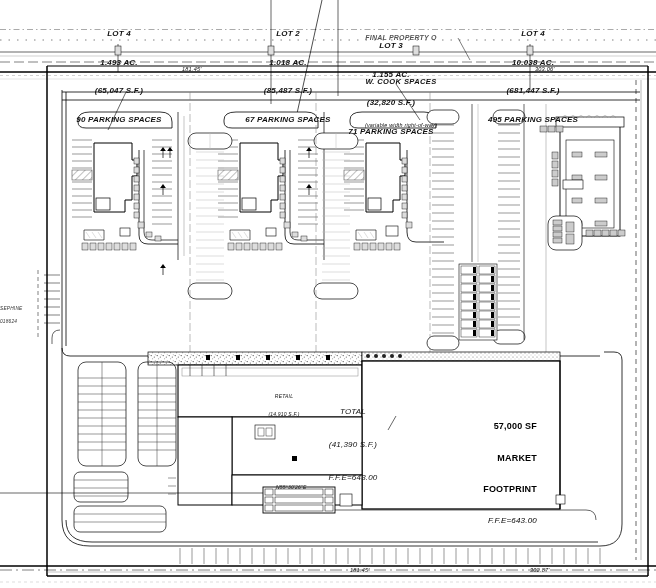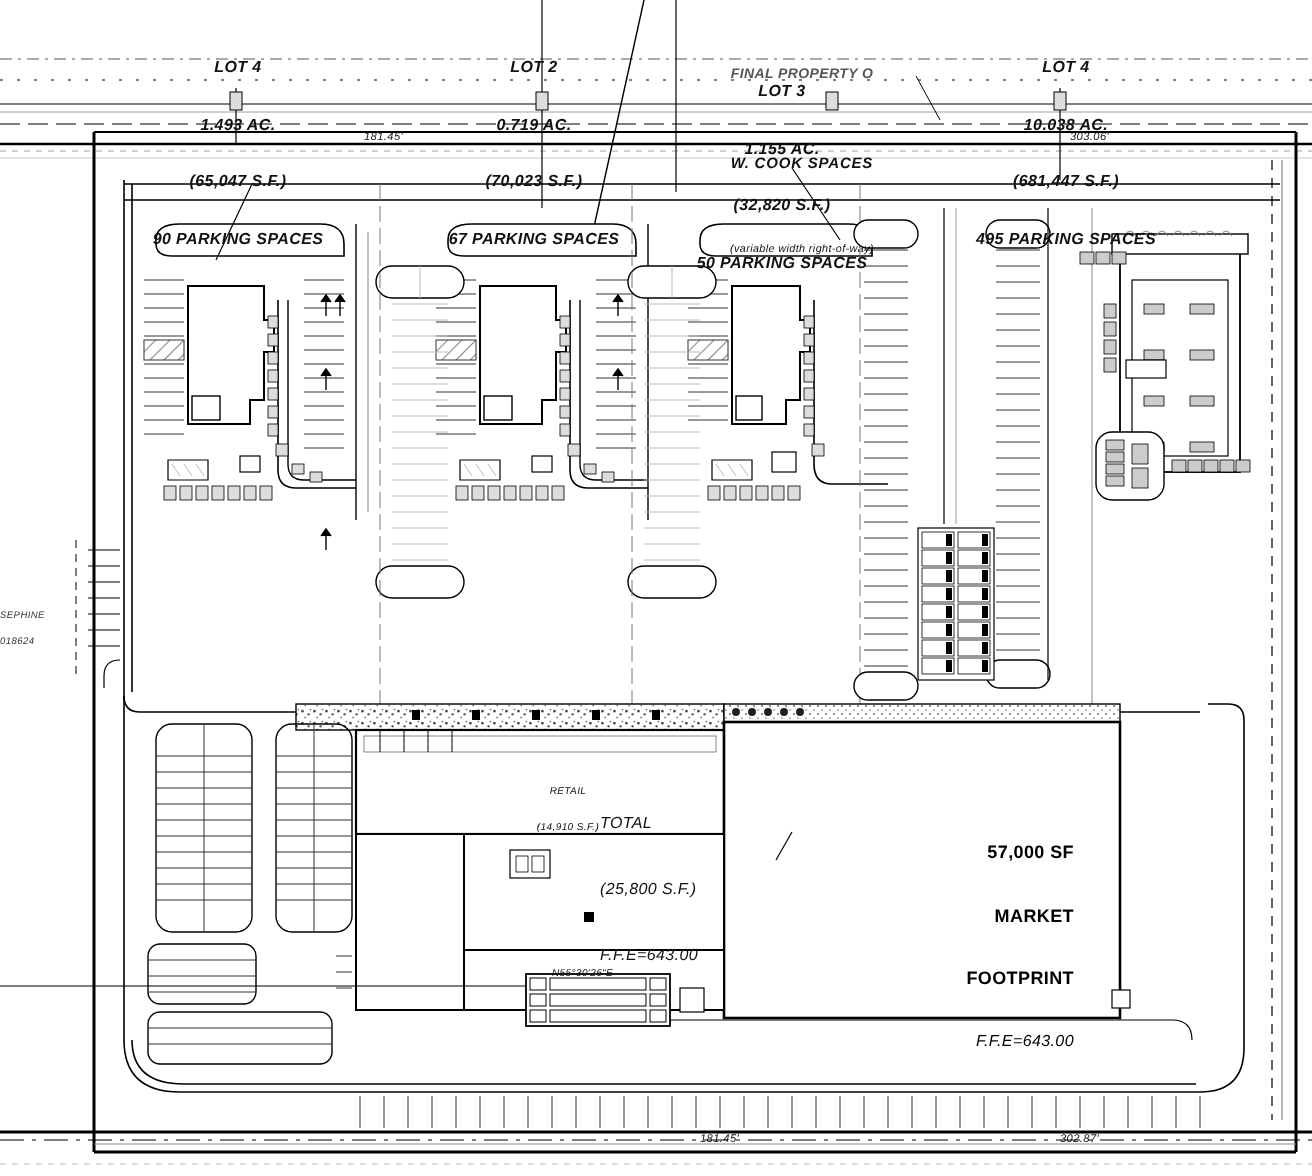--- a/index.html
+++ b/index.html
@@ -10,21 +10,21 @@
   .lot-block{text-align:center;font-size:8px;line-height:9.5px;font-style:italic;}
   .lot-block b{font-weight:700;display:block;}
   .street{text-align:center;}
   .street .s1{font-size:7.5px;font-weight:bold;font-style:italic;letter-spacing:.4px;}
   .street .s2{font-size:5.4px;font-style:italic;}
   .street .s0{font-size:7px;font-weight:bold;font-style:italic;color:#555;}
   .dim{font-size:5.6px;font-style:italic;color:#111;}
   .bearing{font-size:5px;font-style:italic;}
   .tiny{font-size:4.6px;font-style:italic;color:#333;}
   .retail{font-size:5px;font-style:italic;text-align:center;line-height:6px;}
-  .total{font-size:8px;font-style:italic;line-height:11px;}
+  .total{font-size:8px;font-style:italic;text-align:center;line-height:11px;}
   .market{font-size:9px;font-weight:bold;text-align:right;line-height:10.5px;color:#000;}
   .market .ffe{font-size:8px;font-weight:normal;font-style:italic;}
   .sideleft{font-size:4.8px;font-style:italic;color:#333;line-height:8px;}
 </style>
 </head>
 <body>
 
 <div id="stage">
 
   <svg class="layer" viewBox="0 0 656 588">
@@ -674,32 +674,32 @@
     <div class="s2">(variable width right-of-way)</div>
   </div>
 
   <div class="lbl lot-block" style="left:73px;top:10px;width:92px;">
     <b>LOT 4</b>
     <b>1.493 AC.</b>
     <b>(65,047 S.F.)</b>
     <b>90 PARKING SPACES</b>
   </div>
 
-  <div class="lbl lot-block" style="left:221px;top:10px;width:92px;">
+  <div class="lbl lot-block" style="left:242px;top:10px;width:92px;">
     <b>LOT 2</b>
-    <b>0.719 AC.</b>
-    <b>(70,023 S.F.)</b>
+    <b>1.018 AC.</b>
+    <b>(85,487 S.F.)</b>
     <b>67 PARKING SPACES</b>
   </div>
 
   <div class="lbl lot-block" style="left:325px;top:22px;width:92px;margin-left:20px;">
     <b>LOT 3</b>
     <b>1.155 AC.</b>
     <b>(32,820 S.F.)</b>
-    <b>50 PARKING SPACES</b>
+    <b>71 PARKING SPACES</b>
   </div>
 
   <div class="lbl lot-block" style="left:478px;top:10px;width:110px;">
     <b>LOT 4</b>
     <b>10.038 AC.</b>
     <b>(681,447 S.F.)</b>
     <b>495 PARKING SPACES</b>
   </div>
 
   <div class="lbl dim" style="left:182px;top:66px;">181.45'</div>
@@ -712,21 +712,21 @@
   <div class="lbl sideleft" style="left:0px;top:305px;">SEPHINE</div>
   <div class="lbl sideleft" style="left:0px;top:318px;">018624</div>
 
   <div class="lbl retail" style="left:253px;top:381px;width:62px;">
     <div>RETAIL</div>
     <div>(14,910 S.F.)</div>
   </div>
 
   <div class="lbl total" style="left:300px;top:384px;width:106px;">
     <div>TOTAL</div>
-    <div>(25,800 S.F.)</div>
+    <div>(41,390 S.F.)</div>
     <div>F.F.E=643.00</div>
   </div>
 
   <div class="lbl market" style="left:411px;top:400px;width:126px;">
     <div>57,000 SF</div>
     <div>MARKET</div>
     <div>FOOTPRINT</div>
     <div class="ffe">F.F.E=643.00</div>
   </div>
 

